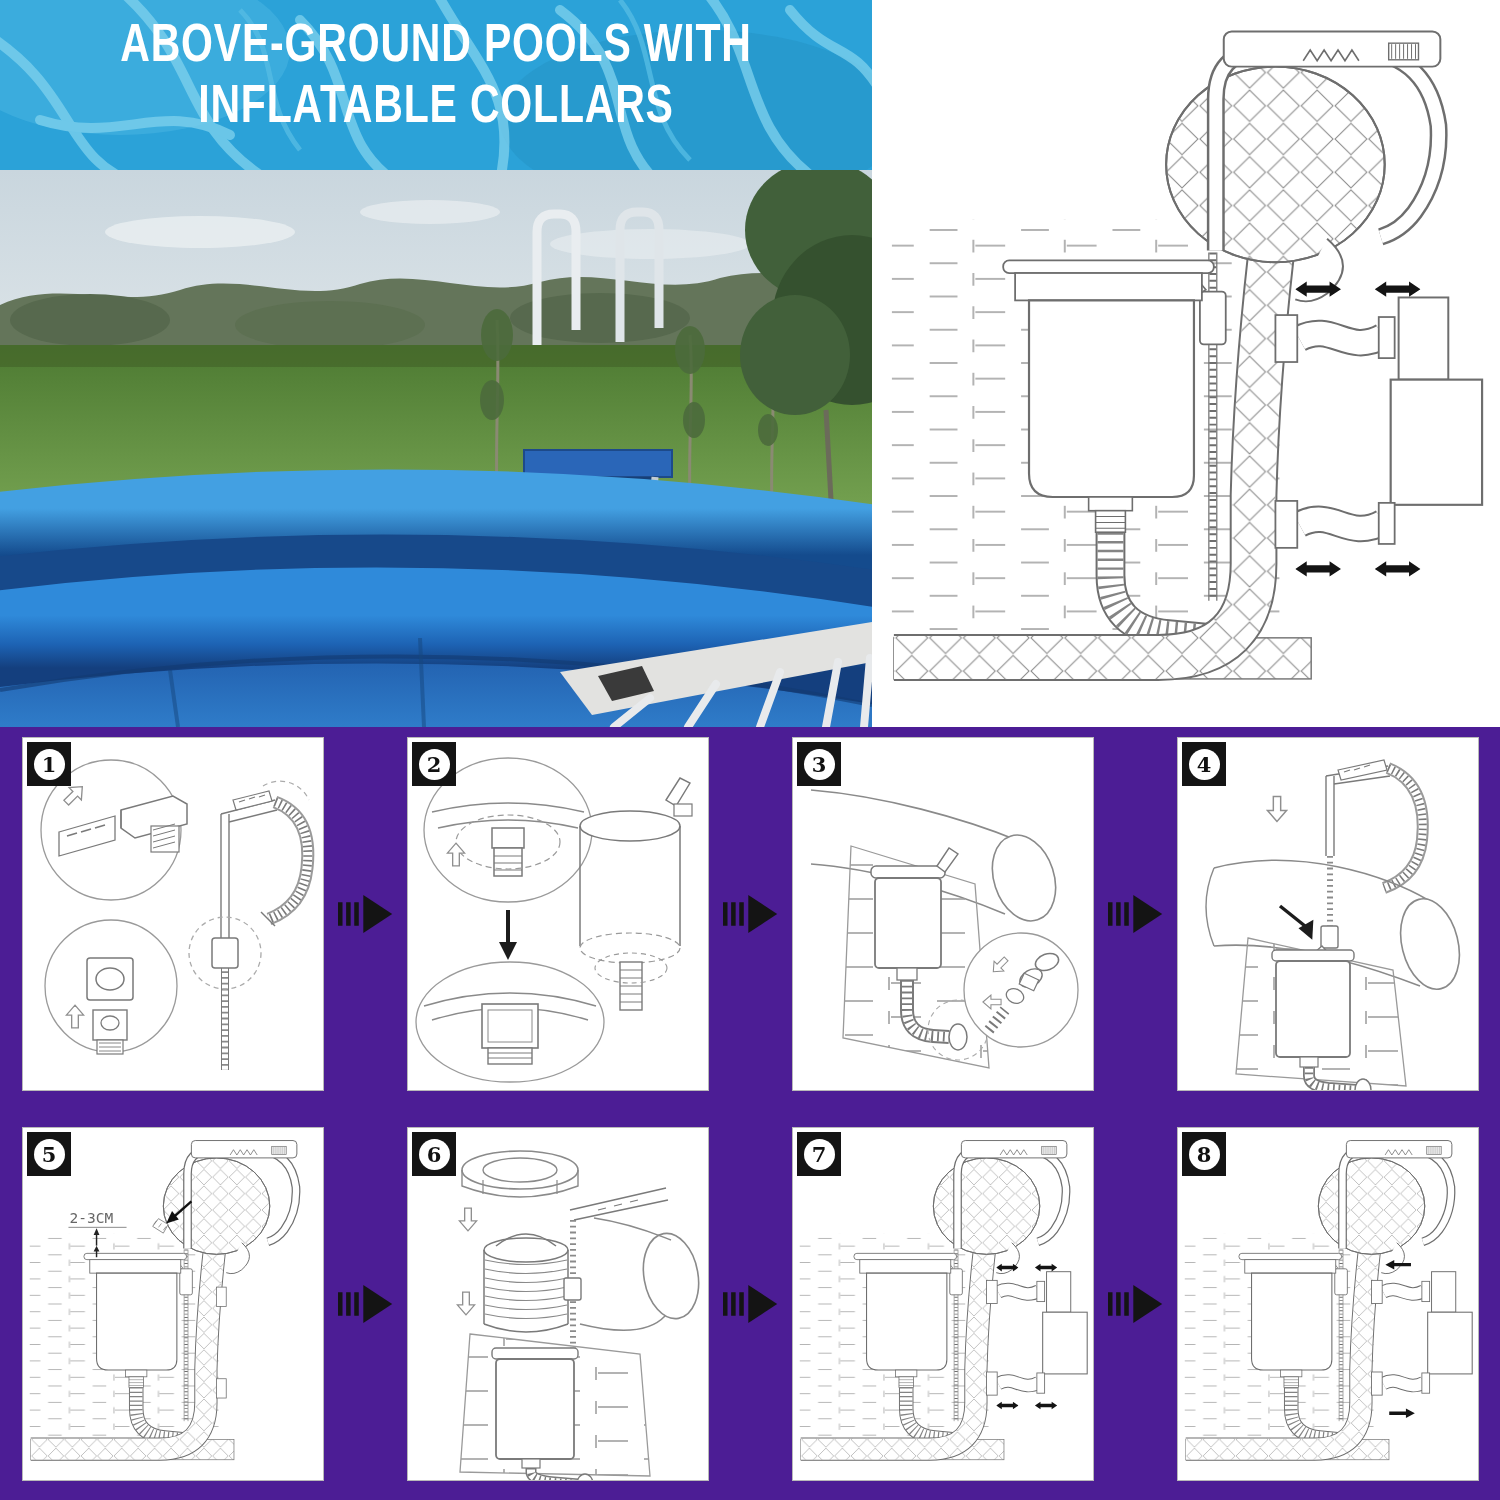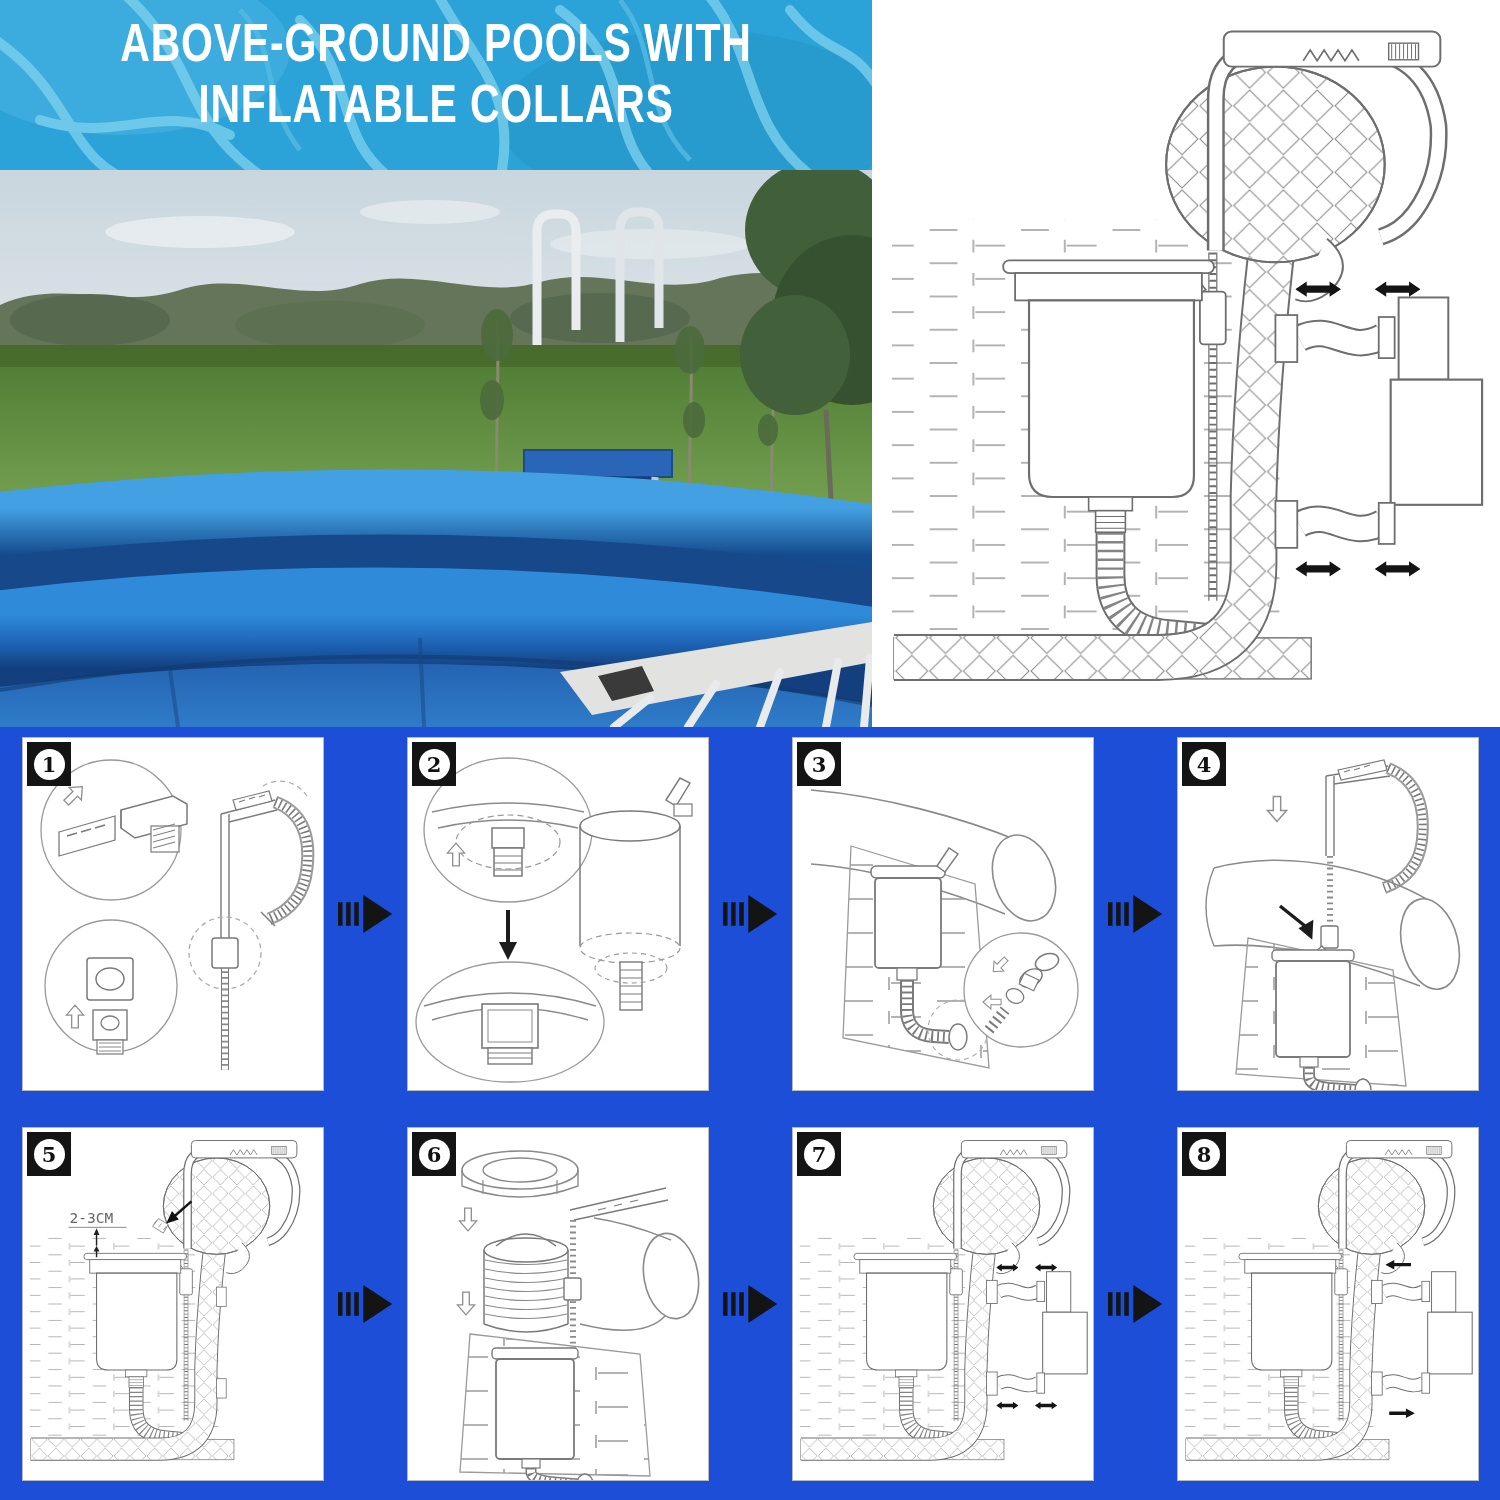--- a/index.html
+++ b/index.html
@@ -1,16 +1,16 @@
 <!DOCTYPE html>
 <html><head>
 <meta charset="utf-8">
 <style>
   html,body{margin:0;padding:0;background:#fff;}
-  .page{width:1500px;height:1500px;position:relative;background:#1d4ed8;overflow:hidden;
+  .page{width:1500px;height:1500px;position:relative;background:#4c1d95;overflow:hidden;
         font-family:"Liberation Sans",sans-serif;}
   .top{display:flex;}
   .photo-block{width:872px;height:727px;position:relative;overflow:hidden;}
   .banner{position:relative;width:872px;height:170px;background:#2ba2d8;overflow:hidden;}
   .banner svg{position:absolute;inset:0;}
   .banner .title{position:absolute;left:0;right:0;top:12px;text-align:center;color:#fff;
         font-weight:800;font-size:50px;line-height:57px;letter-spacing:1px;
         transform:scale(0.82,1.08);transform-origin:50% 0;}
   .photo{display:block;}
   .diagram-block{width:628px;height:727px;display:flex;align-items:flex-start;justify-content:center;background:#fff;}

